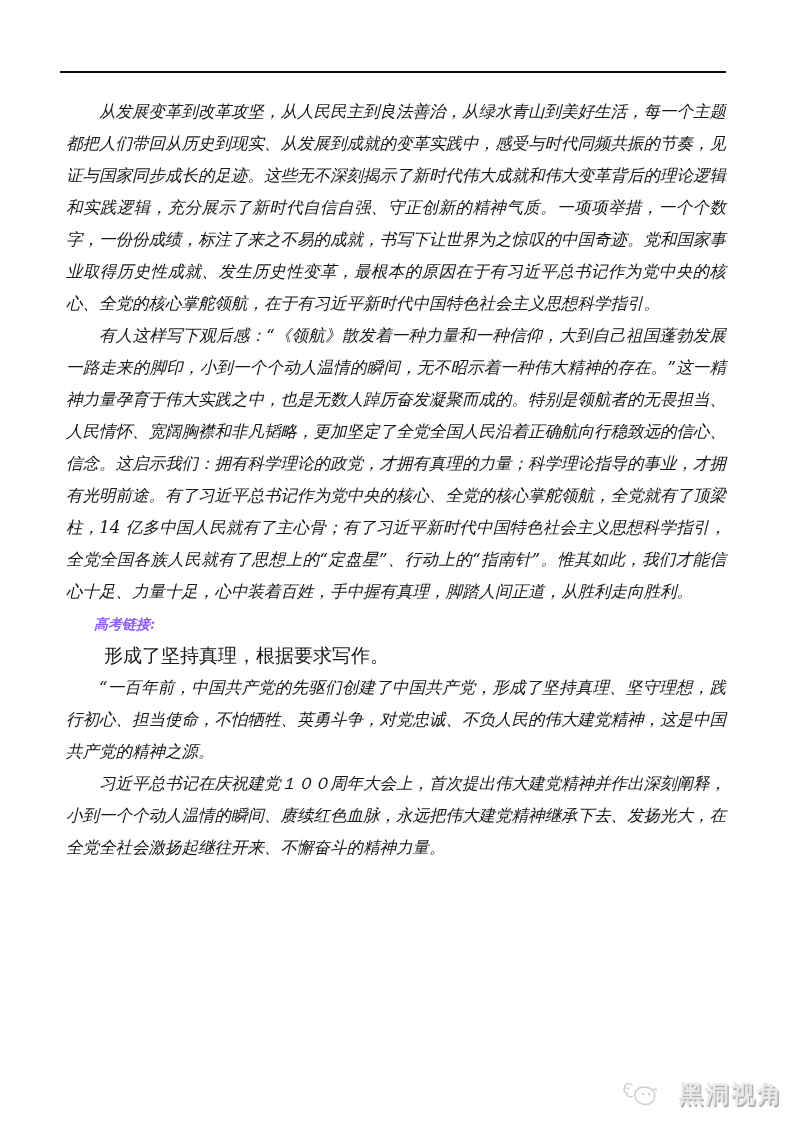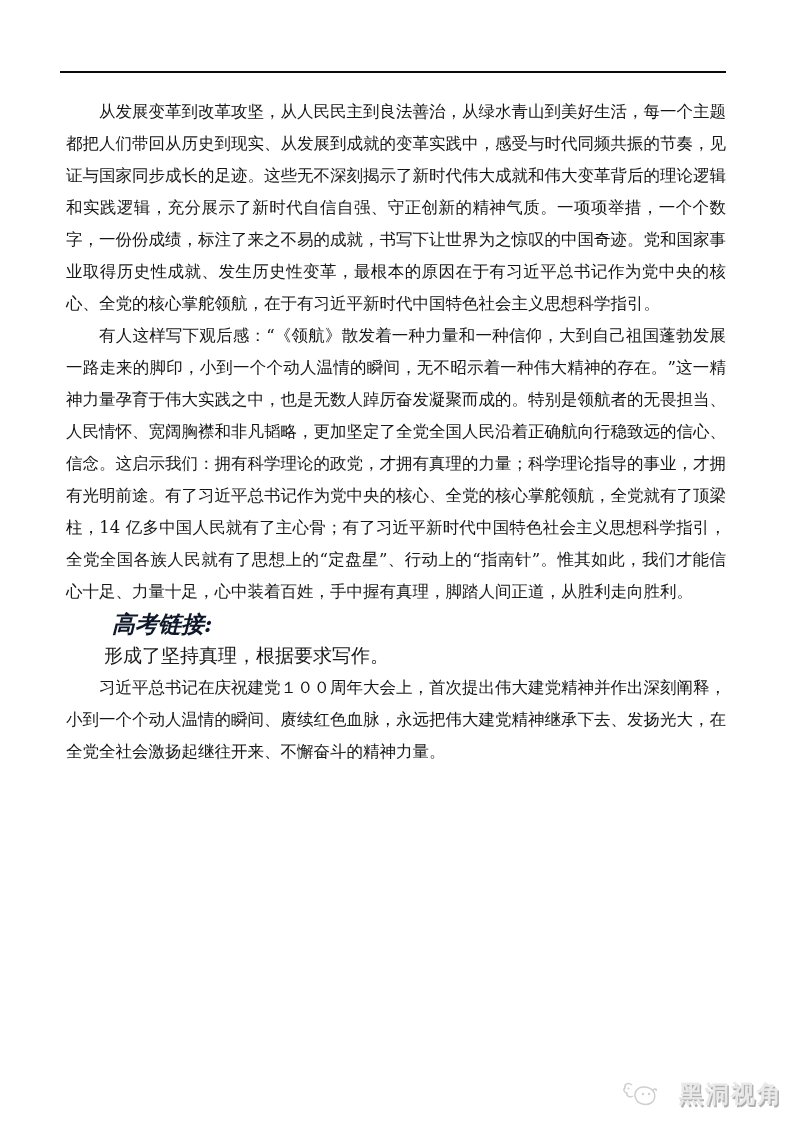--- a/index.html
+++ b/index.html
@@ -33,26 +33,27 @@
     line-height: 32px;
     text-align: justify;
     text-justify: inter-ideograph;
   }
   .content p {
     margin: 0;
     text-indent: 2em;
   }
   p.kai {
     font-family: "DejaVu Serif", "Liberation Serif", serif;
+    font-style: italic;
   }
   p.red-heading {
-    color: #0f172a;
+    color: #8b5cf6;
     font-weight: bold;
     font-style: italic;
-    font-size: 23px;
+    font-size: 14px;
     font-family: "DejaVu Serif", "Liberation Serif", serif;
   }
   p.sans {
     font-family: "Liberation Sans", "DejaVu Sans", sans-serif;
     font-size: 19px;
   }
   .watermark {
     position: absolute;
     right: 10px;
     bottom: 12px;
@@ -75,20 +76,21 @@
 
 <div class="page">
 
   <div class="top-rule"></div>
 
   <div class="content">
     <p class="kai">从发展变革到改革攻坚，从人民民主到良法善治，从绿水青山到美好生活，每一个主题都把人们带回从历史到现实、从发展到成就的变革实践中，感受与时代同频共振的节奏，见证与国家同步成长的足迹。这些无不深刻揭示了新时代伟大成就和伟大变革背后的理论逻辑和实践逻辑，充分展示了新时代自信自强、守正创新的精神气质。一项项举措，一个个数字，一份份成绩，标注了来之不易的成就，书写下让世界为之惊叹的中国奇迹。党和国家事业取得历史性成就、发生历史性变革，最根本的原因在于有习近平总书记作为党中央的核心、全党的核心掌舵领航，在于有习近平新时代中国特色社会主义思想科学指引。</p>
     <p class="kai">有人这样写下观后感：“《领航》散发着一种力量和一种信仰，大到自己祖国蓬勃发展一路走来的脚印，小到一个个动人温情的瞬间，无不昭示着一种伟大精神的存在。”这一精神力量孕育于伟大实践之中，也是无数人踔厉奋发凝聚而成的。特别是领航者的无畏担当、人民情怀、宽阔胸襟和非凡韬略，更加坚定了全党全国人民沿着正确航向行稳致远的信心、信念。这启示我们：拥有科学理论的政党，才拥有真理的力量；科学理论指导的事业，才拥有光明前途。有了习近平总书记作为党中央的核心、全党的核心掌舵领航，全党就有了顶梁柱，14 亿多中国人民就有了主心骨；有了习近平新时代中国特色社会主义思想科学指引，全党全国各族人民就有了思想上的“定盘星”、行动上的“指南针”。惟其如此，我们才能信心十足、力量十足，心中装着百姓，手中握有真理，脚踏人间正道，从胜利走向胜利。</p>
     <p class="red-heading">高考链接:</p>
     <p class="sans">形成了坚持真理，根据要求写作。</p>
+    <p class="kai">“一百年前，中国共产党的先驱们创建了中国共产党，形成了坚持真理、坚守理想，践行初心、担当使命，不怕牺牲、英勇斗争，对党忠诚、不负人民的伟大建党精神，这是中国共产党的精神之源。</p>
     <p class="kai">习近平总书记在庆祝建党１００周年大会上，首次提出伟大建党精神并作出深刻阐释，小到一个个动人温情的瞬间、赓续红色血脉，永远把伟大建党精神继承下去、发扬光大，在全党全社会激扬起继往开来、不懈奋斗的精神力量。</p>
   </div>
 
   <div class="watermark">
     <span class="watermark-icon">
       <svg width="36" height="30" viewBox="0 0 36 30">
         <g fill="none" stroke="#cfcfcf" stroke-width="1.5">
           <path d="M10 6 C6 3, 2 5, 3 9 C1 10, 2 14, 5 14 C4 17, 8 19, 11 17"></path>
           <circle cx="6.5" cy="9.5" r="1" fill="#cfcfcf" stroke="none"></circle>
           <path d="M22 8 C15 8, 11 14, 14 20 C16 25, 24 27, 29 24 C34 21, 34 13, 29 10 C27 8.5, 24.5 8, 22 8 Z"></path>

